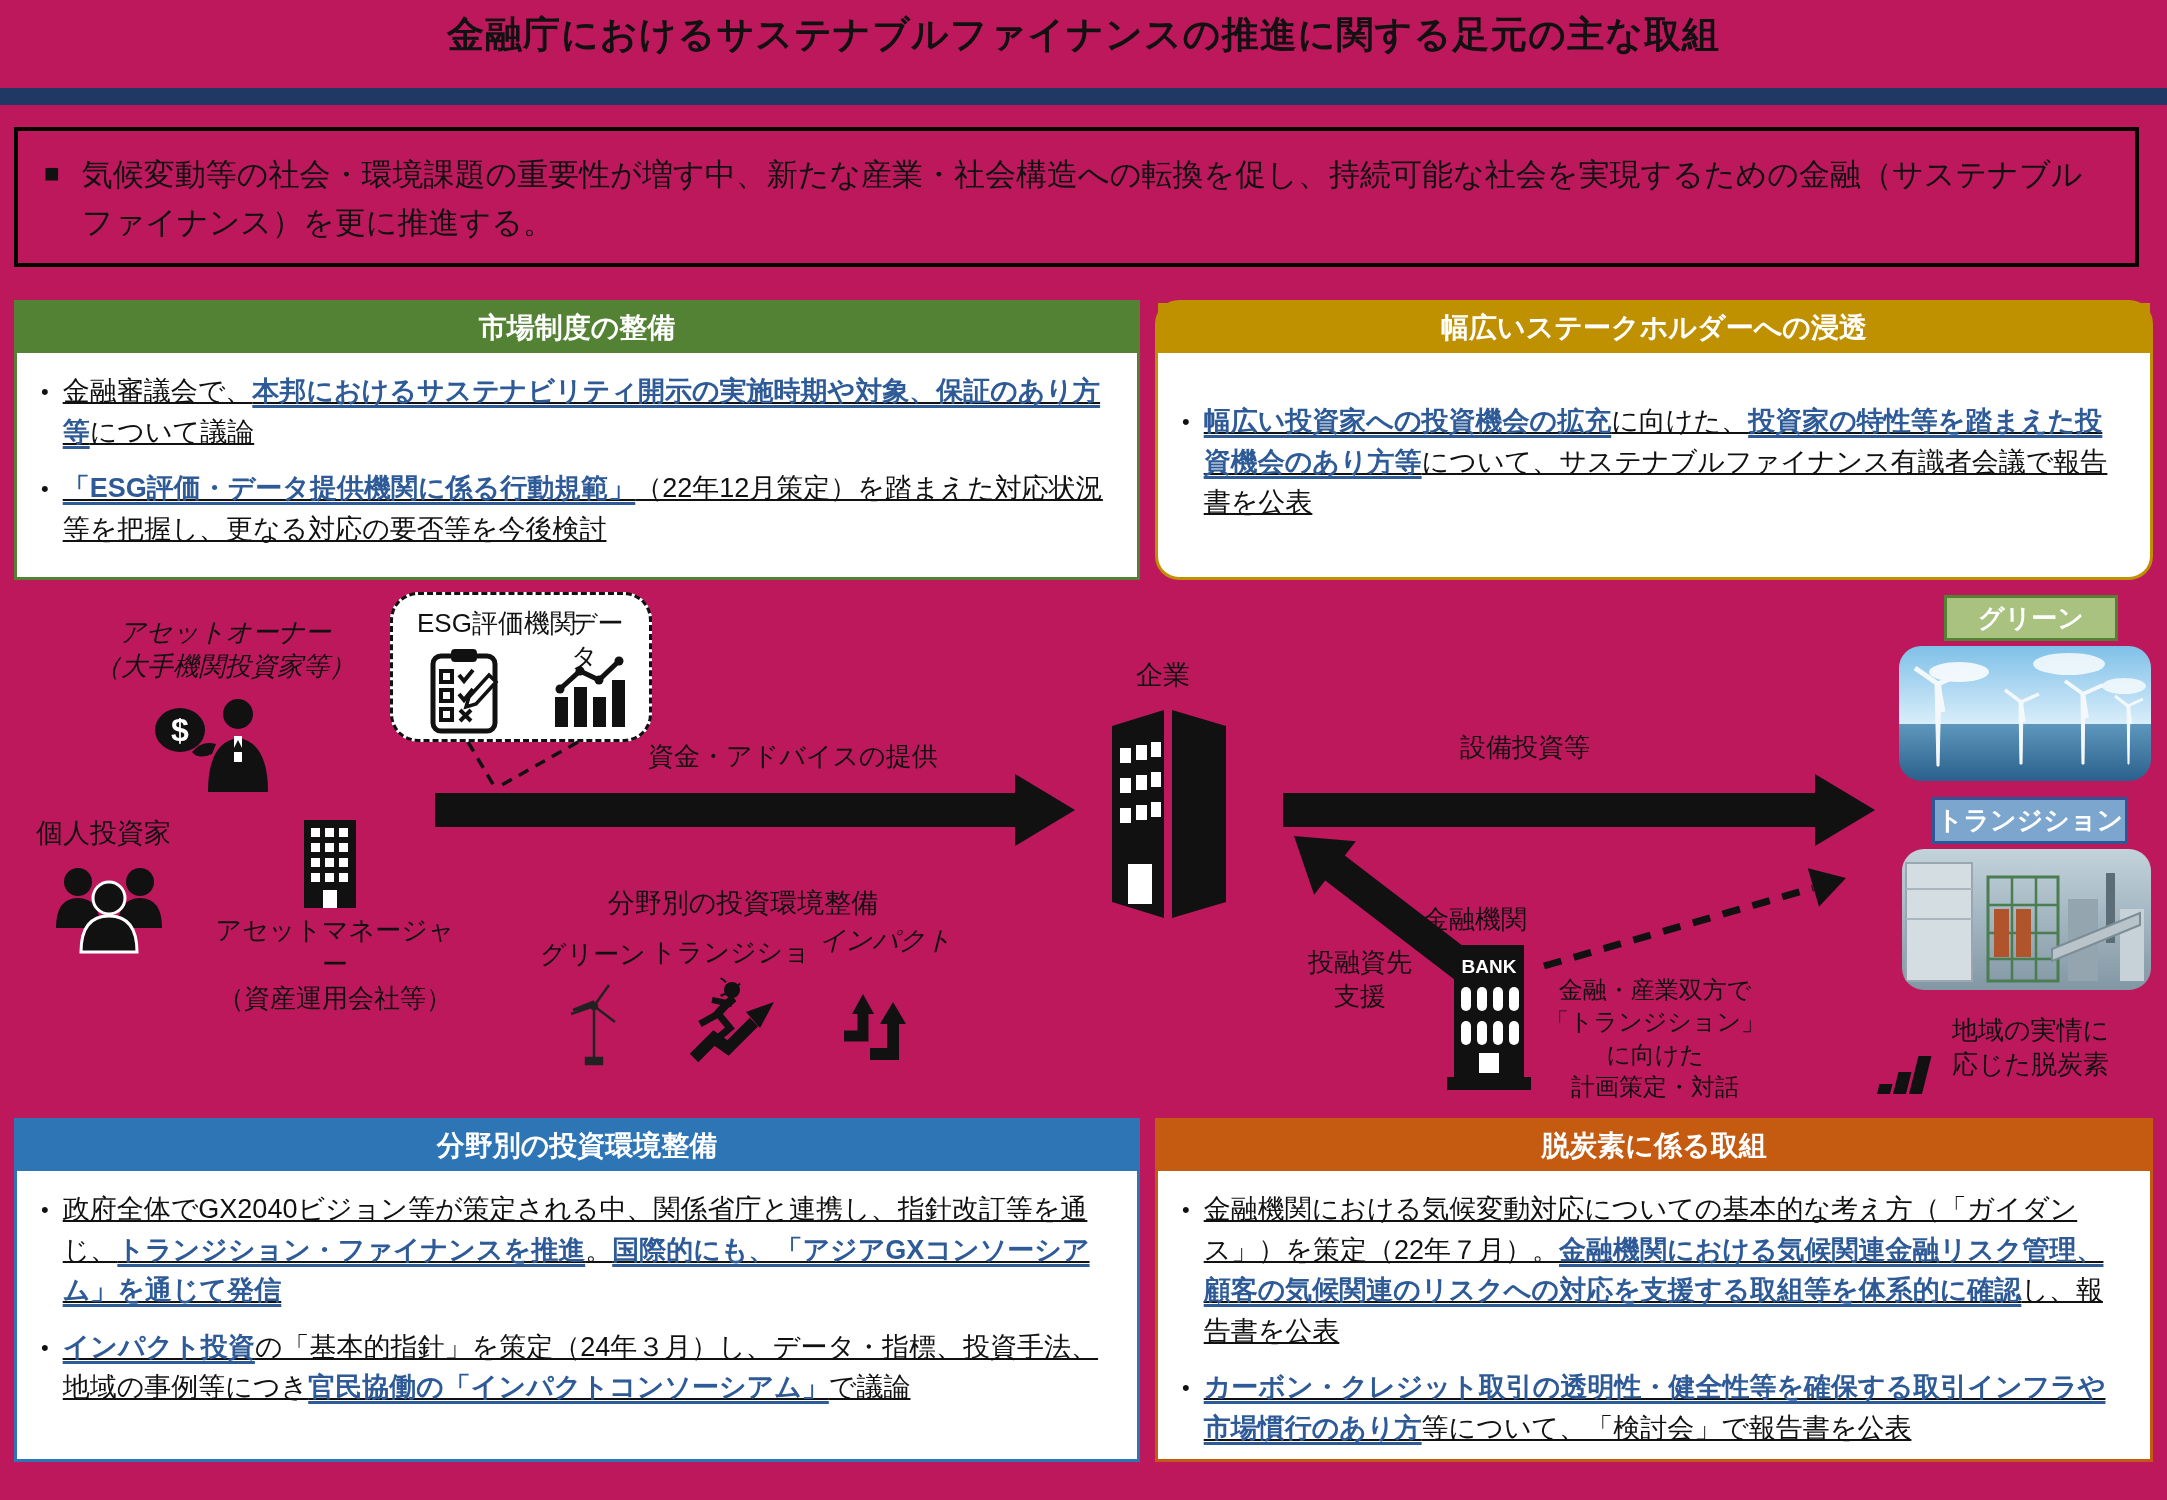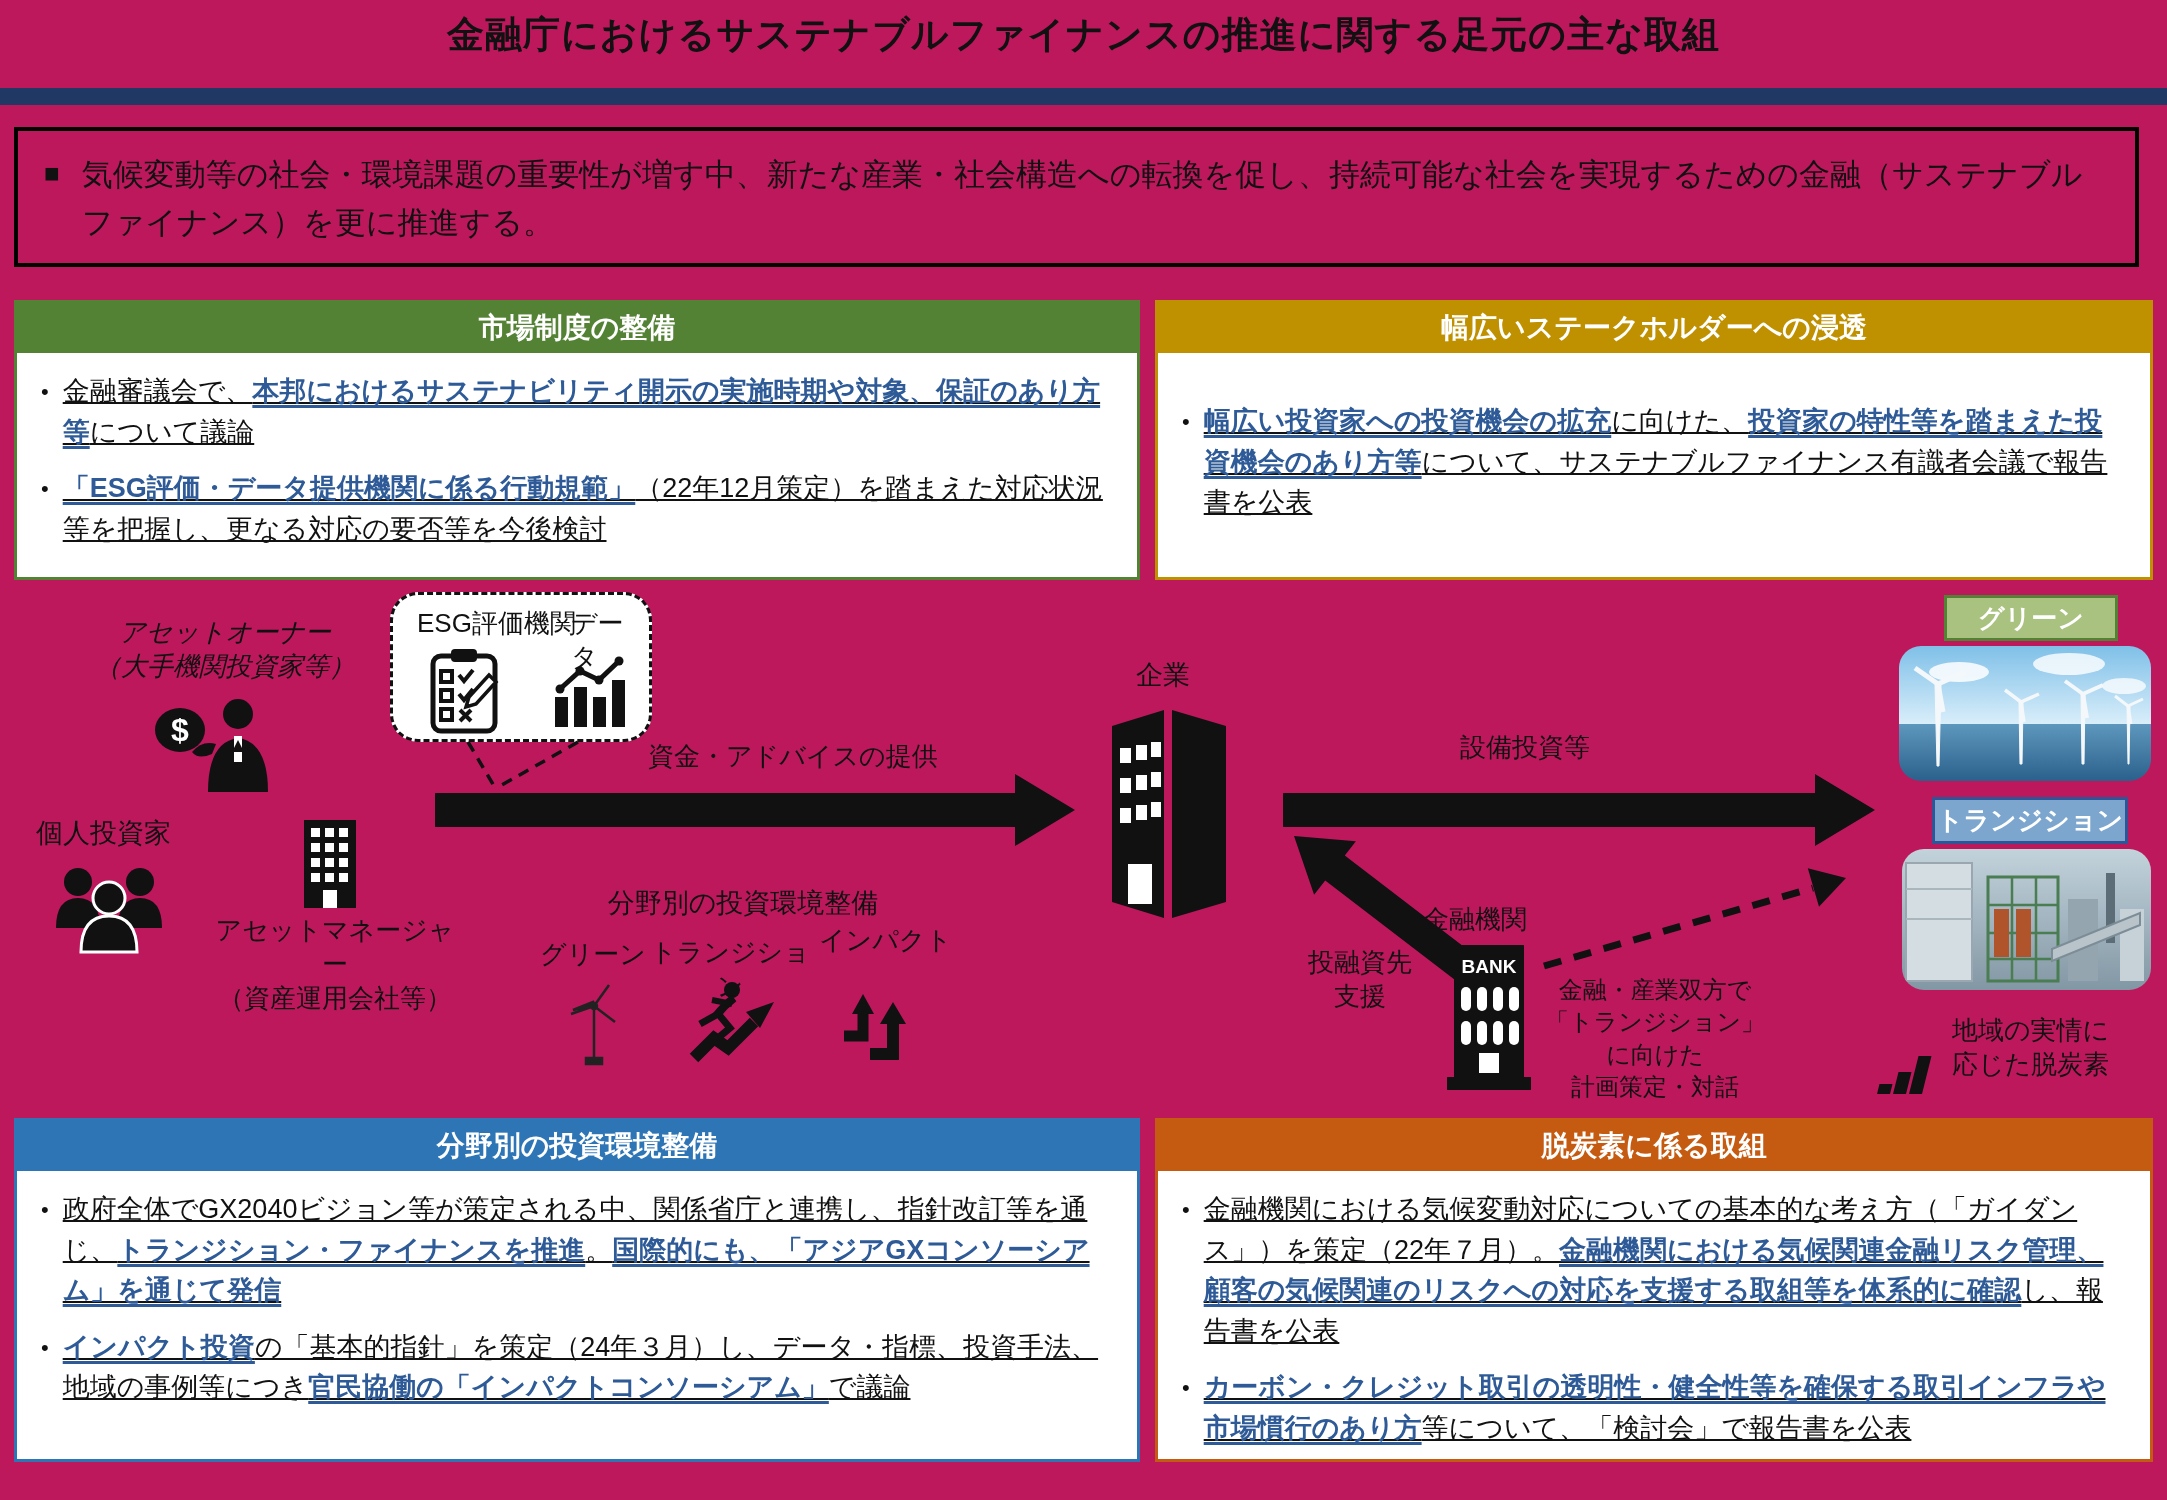--- a/index.html
+++ b/index.html
@@ -12,21 +12,21 @@
              display:flex;align-items:flex-start;padding:20px 26px;gap:22px;}
   .intro-marker{font-size:26px;line-height:1.45;margin-top:4px;}
   .intro-text{font-size:31px;line-height:1.55;}
   
   .panel{position:absolute;background:#fff;box-sizing:border-box;border:3px solid;}
   .panel-header{height:50px;display:flex;align-items:center;justify-content:center;
                 color:#fff;font-weight:bold;font-size:28px;}
   .panel-body{padding:18px 24px 0 24px;font-size:27px;line-height:1.5;}
   .panel-market{left:14px;top:300px;width:1126px;height:280px;border-color:#548235;}
   .panel-market .panel-header{background:#548235;}
-  .panel-stakeholder{left:1155px;top:300px;width:998px;height:280px;border-color:#BF9000;}
+  .panel-stakeholder{left:1155px;top:300px;width:998px;height:280px;border-color:#BF9000;border-radius:24px;}
   .panel-stakeholder .panel-header{background:#BF9000;}
   .panel-stakeholder .panel-body{padding-top:48px;}
   .panel-sector{left:14px;top:1118px;width:1126px;height:344px;border-color:#2E75B6;}
   .panel-sector .panel-header{background:#2E75B6;}
   .panel-decarbon{left:1155px;top:1118px;width:998px;height:344px;border-color:#C55A11;}
   .panel-decarbon .panel-header{background:#C55A11;}
   .bullet-row{display:flex;gap:14px;margin-bottom:16px;}
   .bullet{flex:0 0 auto;font-size:22px;margin-top:4px;}
   .bullet-text{flex:1;text-decoration:underline;}
   .seg-link{color:#2E5B97;font-weight:bold;text-decoration:underline;
@@ -254,21 +254,21 @@
         <rect x="14" y="42" width="13" height="10"></rect>
         <rect x="30" y="30" width="13" height="22"></rect>
         <rect x="46" y="14" width="13" height="38"></rect>
       </g>
     </svg>
   </div>
 
   <div class="abs dlabel center" style="left:558px;top:886px;width:370px;font-size:27px;">分野別の投資環境整備</div>
   <div class="abs dlabel center" style="left:518px;top:938px;width:150px;">グリーン</div>
   <div class="abs dlabel center" style="left:638px;top:936px;width:184px;">トランジション</div>
-  <div class="abs dlabel center" style="left:808px;top:924px;width:155px;">インパクト</div>
+  <div class="abs dlabel center" style="left:808px;top:924px;width:155px;font-style:italic;">インパクト</div>
 
   <div class="abs" style="left:563px;top:980px;">
     <svg width="62" height="88" viewBox="0 0 62 88" fill="none" stroke="#222" stroke-width="2.5">
       <line x1="31" y1="26" x2="31" y2="78"></line>
       <rect x="23" y="78" width="16" height="6" fill="#222"></rect>
       <path d="M31 26 L8 34"></path>
         <path d="M31 26 L46 5"></path>
         <path d="M31 26 L52 42"></path>
       <path d="M31 26 L10 30 L30 22 Z" fill="#222"></path>
       <circle cx="31" cy="26" r="3" fill="#222"></circle>

